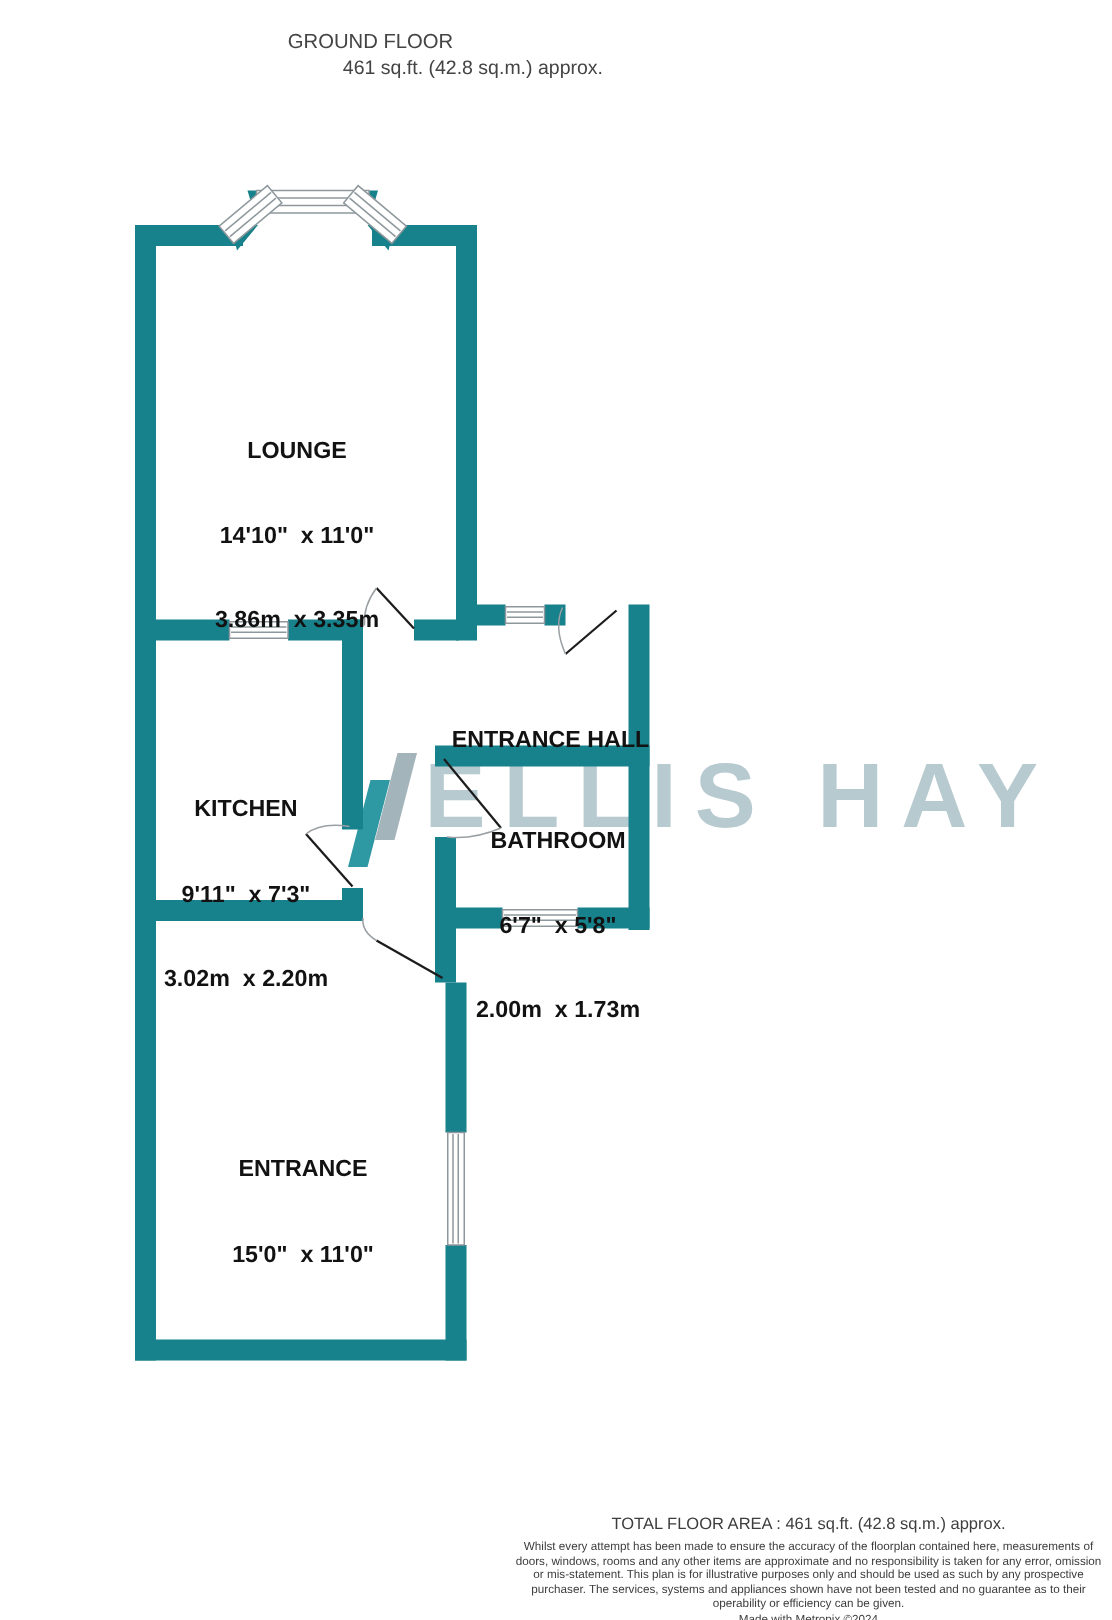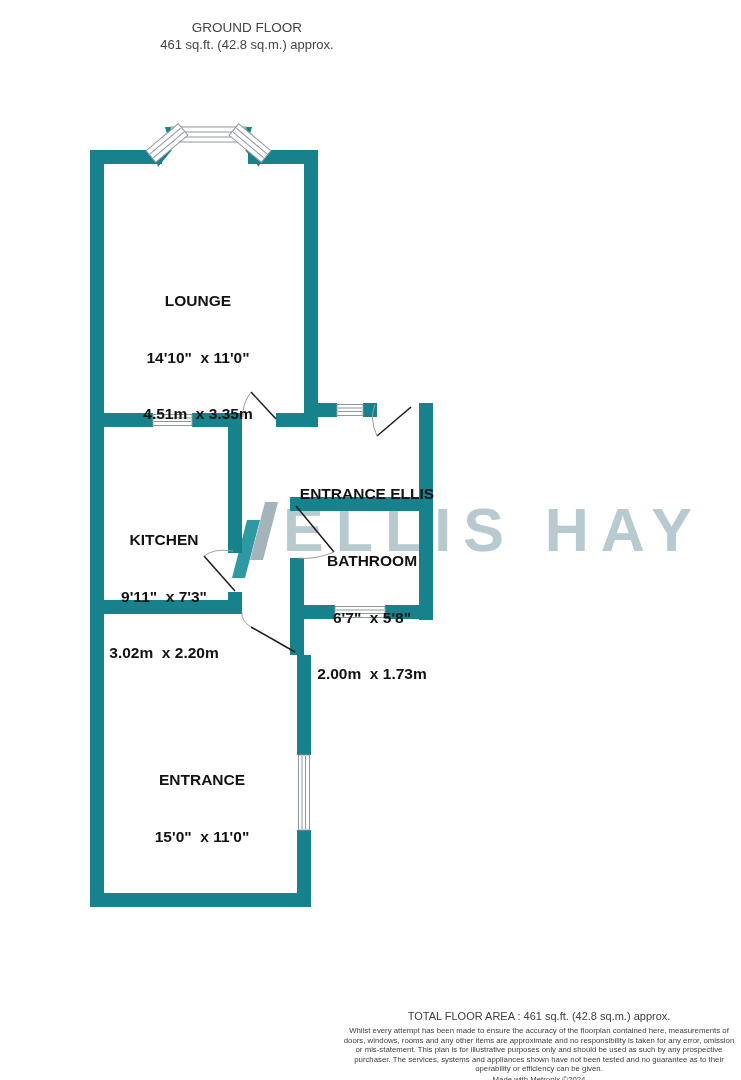--- a/index.html
+++ b/index.html
@@ -15,21 +15,21 @@
   }
   html,body{margin:0;padding:0;background:#fff;}
   .page{
     position:relative;width:741px;height:1080px;background:#ffffff;overflow:hidden;
     font-family:"Liberation Sans",sans-serif;
   }
   .header{
     position:absolute;left:92px;top:20px;width:310px;text-align:center;
     color:var(--muted-text);font-size:13.5px;line-height:1.25;
   }
-  .header .sub{font-size:13px;}
+  .header .sub{font-size:13px;text-align:right;}
   .watermark{position:absolute;inset:0;z-index:1;}
   .wm-text{
     position:absolute;left:283px;top:499px;font-weight:bold;font-size:61px;
     letter-spacing:12px;line-height:62px;color:var(--wm-text);white-space:nowrap;
   }
   .wm-slashes{position:absolute;left:224px;top:496px;}
   svg.plan{position:absolute;left:0;top:0;z-index:2;}
   .wall{fill:var(--wall);}
   .win{fill:#ffffff;stroke:var(--window-stroke);stroke-width:1;}
   .winline{stroke:var(--window-stroke);stroke-width:1;}
@@ -166,29 +166,29 @@
         <line class="leaf" x1="296" y1="506" x2="334" y2="552"></line>
         <path class="arc" d="M 334,552 Q 315,560 298,558"></path>
       </g>
     </g>
   </svg>
 
   <div class="labels">
     <div class="room-label" style="left:98px;top:254px;width:200px">
       <span>LOUNGE</span>
       <span>14'10"  x 11'0"</span>
-      <span>4.51m  x 3.35m</span>
+      <span>3.86m  x 3.35m</span>
     </div>
     <div class="room-label" style="left:64px;top:493px;width:200px">
       <span>KITCHEN</span>
       <span>9'11"  x 7'3"</span>
       <span>3.02m  x 2.20m</span>
     </div>
     <div class="room-label" style="left:267px;top:447px;width:200px">
-      <span>ENTRANCE ELLIS</span>
+      <span>ENTRANCE HALL</span>
     </div>
     <div class="room-label" style="left:272px;top:514px;width:200px">
       <span>BATHROOM</span>
       <span>6'7"  x 5'8"</span>
       <span>2.00m  x 1.73m</span>
     </div>
     <div class="room-label" style="left:102px;top:733px;width:200px">
       <span>ENTRANCE</span>
       <span>15'0"  x 11'0"</span>
     </div>

